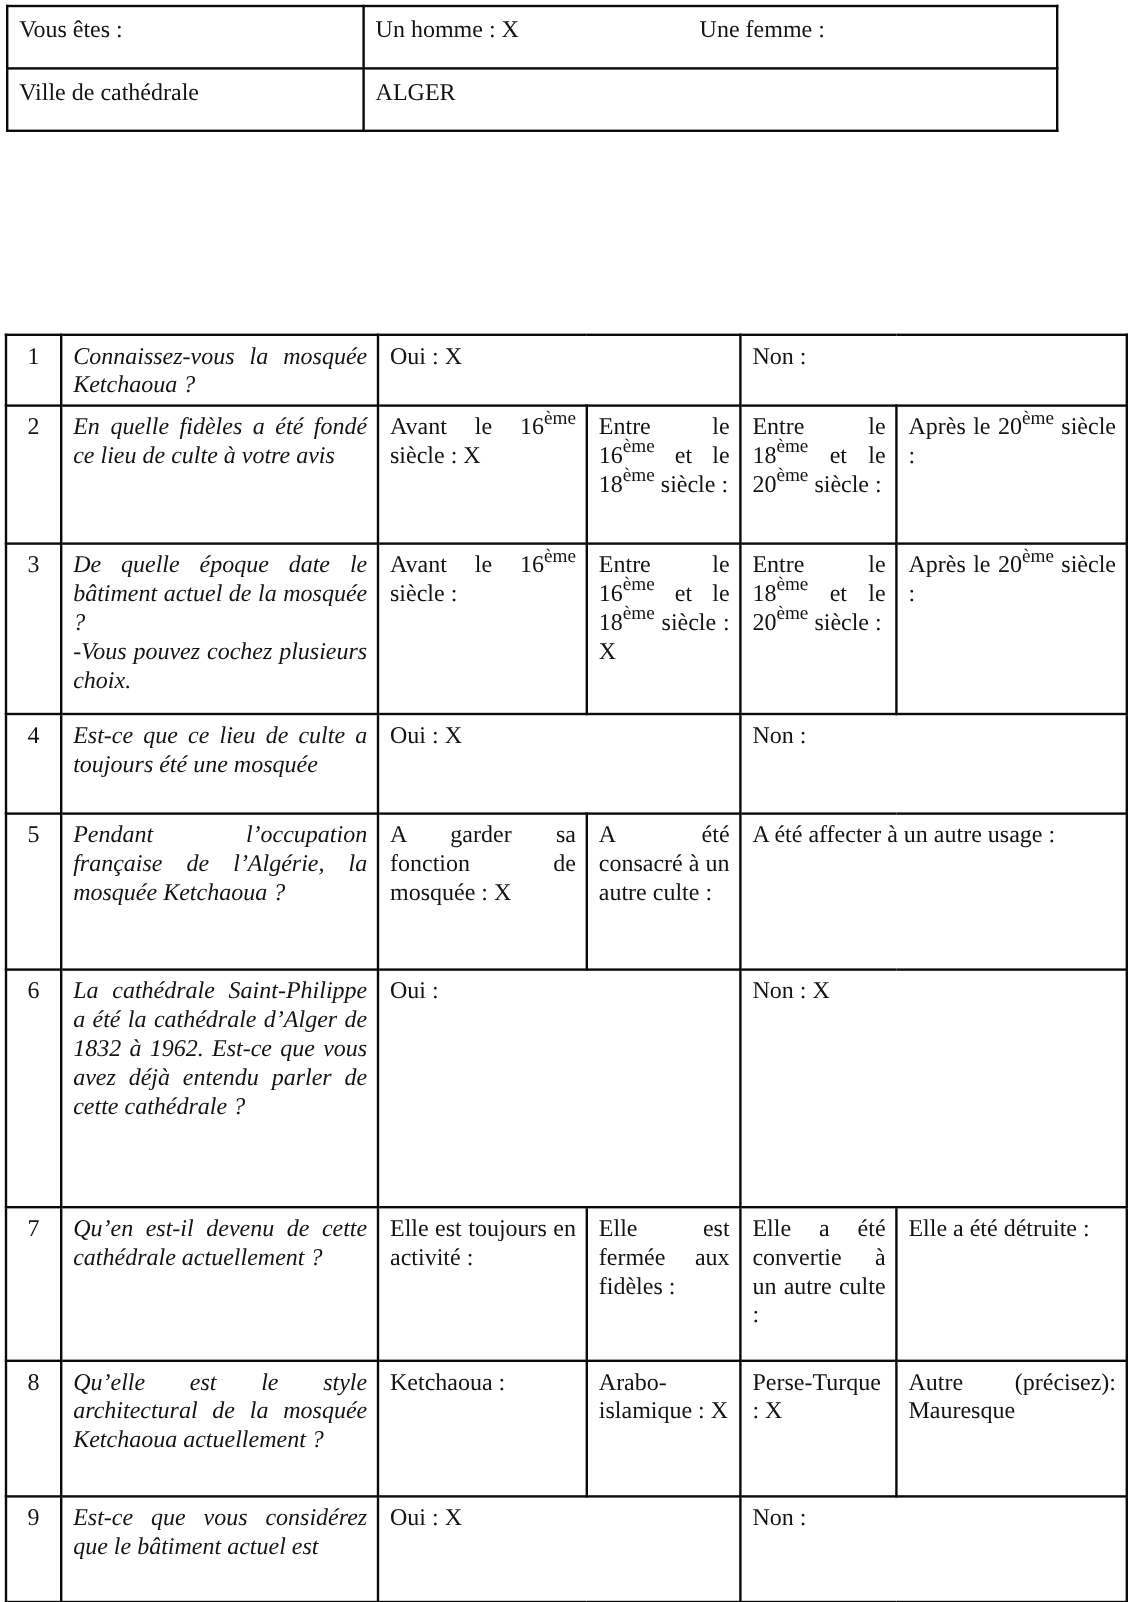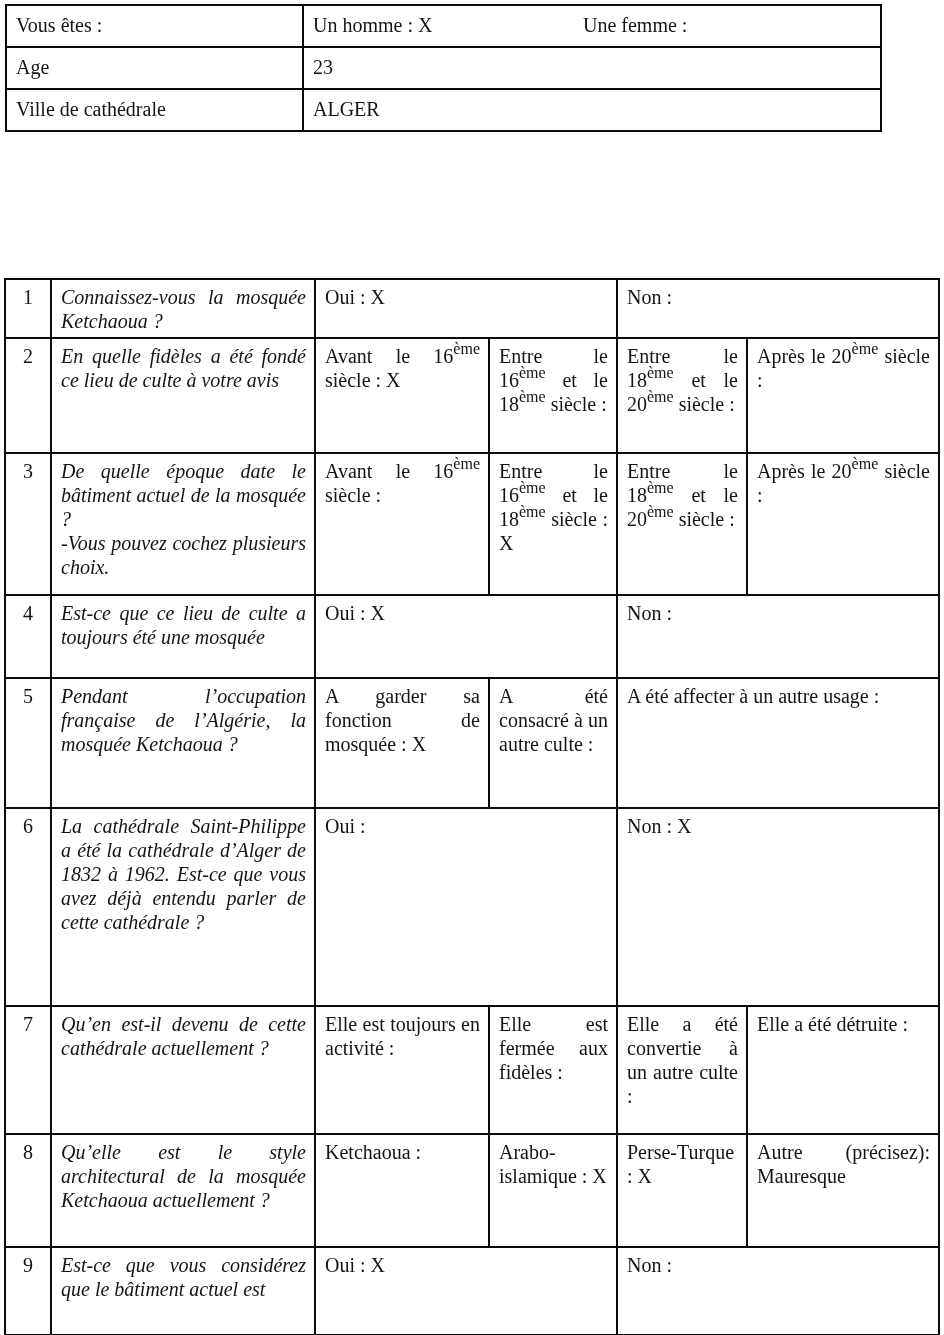--- a/index.html
+++ b/index.html
@@ -22,21 +22,21 @@
   .sheet td {
     border: 2px solid #0a0a0a;
     vertical-align: top;
     font-size: 20px;
     line-height: 24px;
     padding: 5px 8px 4px 9px;
     overflow: hidden;
   }
   
   #profile { left: 5px; top: 4px; width: 875px; }
-  #profile tr { height: 42px; }
+  #profile tr { height: 52px; }
   #profile td { text-align: left; padding-top: 7px; }
   .gender-first { display: inline-block; min-width: 270px; }
   
   #questions { left: 4px; top: 278px; width: 934px; }
   #questions td.num { text-align: center; padding-left: 2px; padding-right: 2px; }
   #questions td.q { text-align: justify; white-space: pre-wrap; font-style: italic; }
   #questions td.a { text-align: justify; margin-left: 48px; }
   sup {
     font-size: 16px;
     line-height: 0;
@@ -52,24 +52,20 @@
   <colgroup>
       <col style="width:297px">
       <col style="width:578px">
     </colgroup>
   <tbody>
       <tr>
     <td>Vous êtes :</td>
     <td>
       <span class="gender-first">Un homme : X</span><span>Une femme :</span>
     </td>
-  </tr>
-  <tr>
-    <td>Age</td>
-    <td>23</td>
   </tr>
   <tr>
     <td>Ville de cathédrale</td>
     <td>ALGER</td>
   </tr>
 </tbody>
   </table>
 
 <table class="sheet" id="questions">
   <colgroup>

